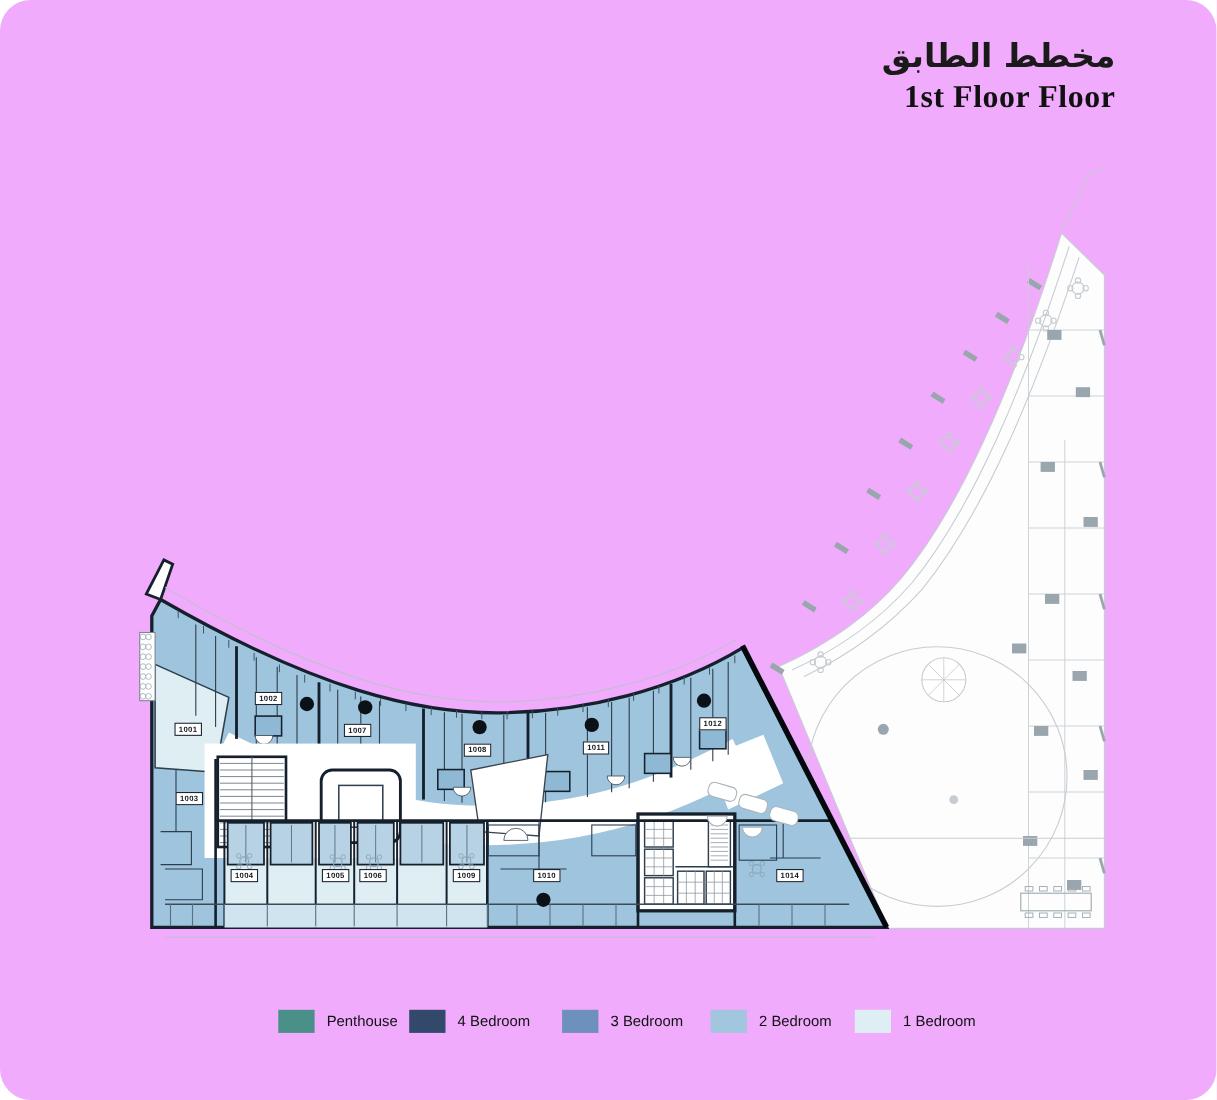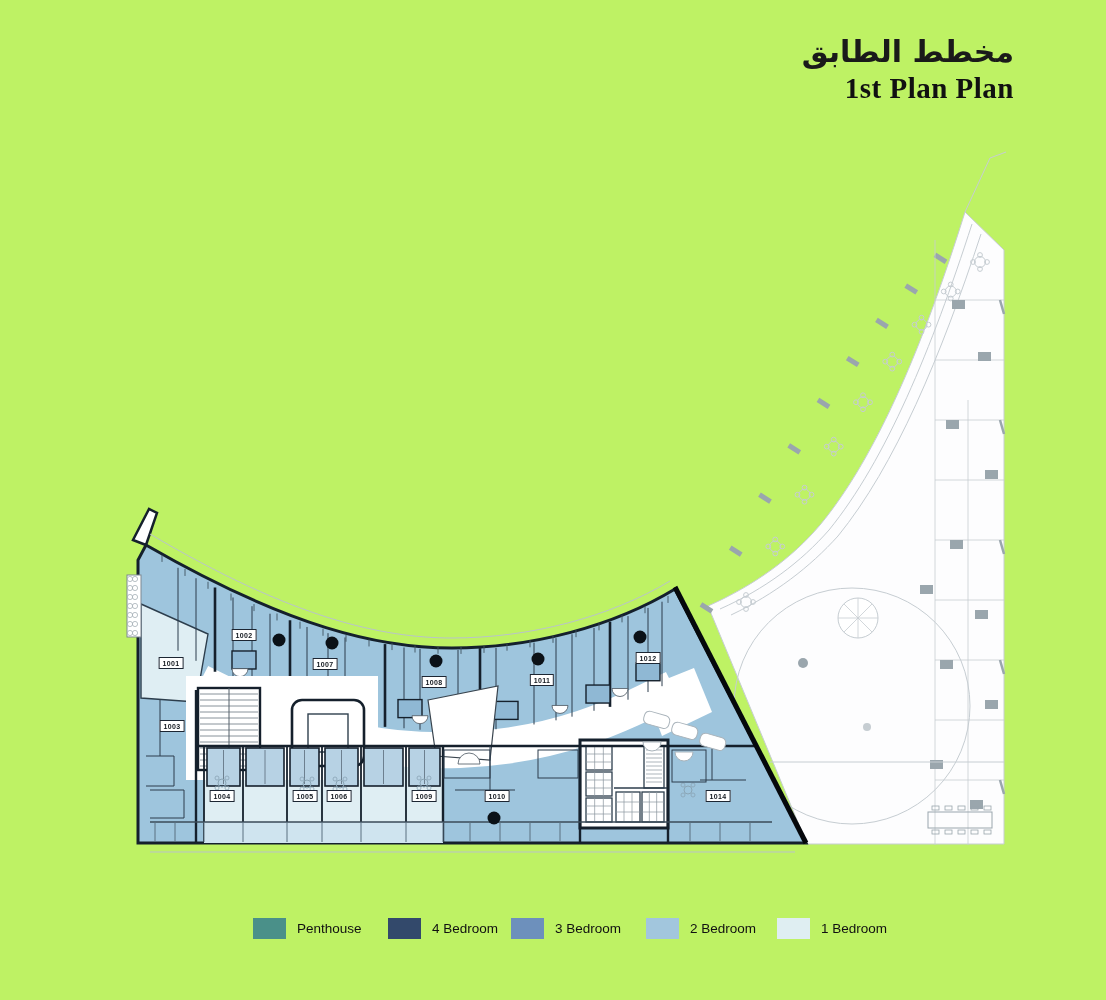--- a/index.html
+++ b/index.html
@@ -1,17 +1,17 @@
 <!DOCTYPE html>
 <html style="--c2bed: #9ec5dd; --c1bed: #dfeef3; --wall: #15202c; --thin: #2c3d4c; --grayline: #c6cdd2; --graydark: #9aa6ad; --balc: #cfe4ef;"><head>
 <meta charset="utf-8">
 <style>
   html,body{margin:0;padding:0;background:#ffffff;}
-  #stage{position:relative;width:1106px;height:1000px;background:#bef264;overflow:hidden;
-         font-family:"Liberation Sans", sans-serif;}
+  #stage{position:relative;width:1106px;height:1000px;background:#f0abfc;overflow:hidden;
+         font-family:"Liberation Sans", sans-serif;border-radius:28px;}
   
   #hdr{position:absolute;top:34px;right:92px;text-align:right;}
   #hdr .ar{font-family:"DejaVu Sans", sans-serif;font-weight:700;font-size:30px;color:#1a1a1a;
            direction:rtl;line-height:1.2;}
   #hdr .en{font-family:"Liberation Serif", serif;font-weight:700;font-size:29px;color:#111;
            letter-spacing:.5px;line-height:1.25;}
   
   #plan{position:absolute;left:0;top:0;}
   
   .chip{position:absolute;transform:translate(-50%,-50%);background:#fff;border:1px solid #1c2633;
@@ -23,21 +23,21 @@
   .lg-sw{width:33px;height:21px;display:inline-block;}
   .lg-tx{font-size:13.5px;color:#111;}
 </style>
 </head>
 <body>
 
 <div id="stage">
 
   <div id="hdr">
     <div class="ar">مخطط الطابق</div>
-    <div class="en">1st Plan Plan</div>
+    <div class="en">1st Floor Floor</div>
   </div>
 
   <svg id="plan" width="1106" height="1000" viewBox="0 0 1106 1000">
 
     <g id="gray-wing" fill="none" stroke="var(--grayline)" stroke-width="1">
       <path d="M965,212 C 925,340 878,455 820,525 C 792,558 755,585 708,606
                L 807,844 L 1004,844 L 1004,250 Z" fill="#fdfdfe"></path>
       <path d="M972,224 C 932,348 886,460 829,530 C 801,562 765,589 720,609"></path>
       <path d="M981,234 C 941,356 895,466 838,536 C 810,567 775,594 731,615"></path>
       <circle cx="852" cy="706" r="118"></circle>
@@ -451,21 +451,21 @@
       <div class="chip" title="2 Bedroom" style="left: 542px; top: 680px;">1011</div>
       <div class="chip" title="2 Bedroom" style="left: 648px; top: 658px;">1012</div>
       <div class="chip" title="2 Bedroom" style="left: 718px; top: 796px;">1014</div>
     </div>
 
   <div id="legend">
       <div class="lg-item" style="left: 253px;">
         <span class="lg-sw" style="background: rgb(74, 144, 137);"></span>
         <span class="lg-tx">Penthouse</span>
       </div>
-      <div class="lg-item" style="left: 388px;">
+      <div class="lg-item" style="left: 372px;">
         <span class="lg-sw" style="background: rgb(51, 73, 107);"></span>
         <span class="lg-tx">4 Bedroom</span>
       </div>
       <div class="lg-item" style="left: 511px;">
         <span class="lg-sw" style="background: rgb(109, 144, 188);"></span>
         <span class="lg-tx">3 Bedroom</span>
       </div>
       <div class="lg-item" style="left: 646px; text-align: center;">
         <span class="lg-sw" style="background: rgb(162, 198, 221);"></span>
         <span class="lg-tx">2 Bedroom</span>

